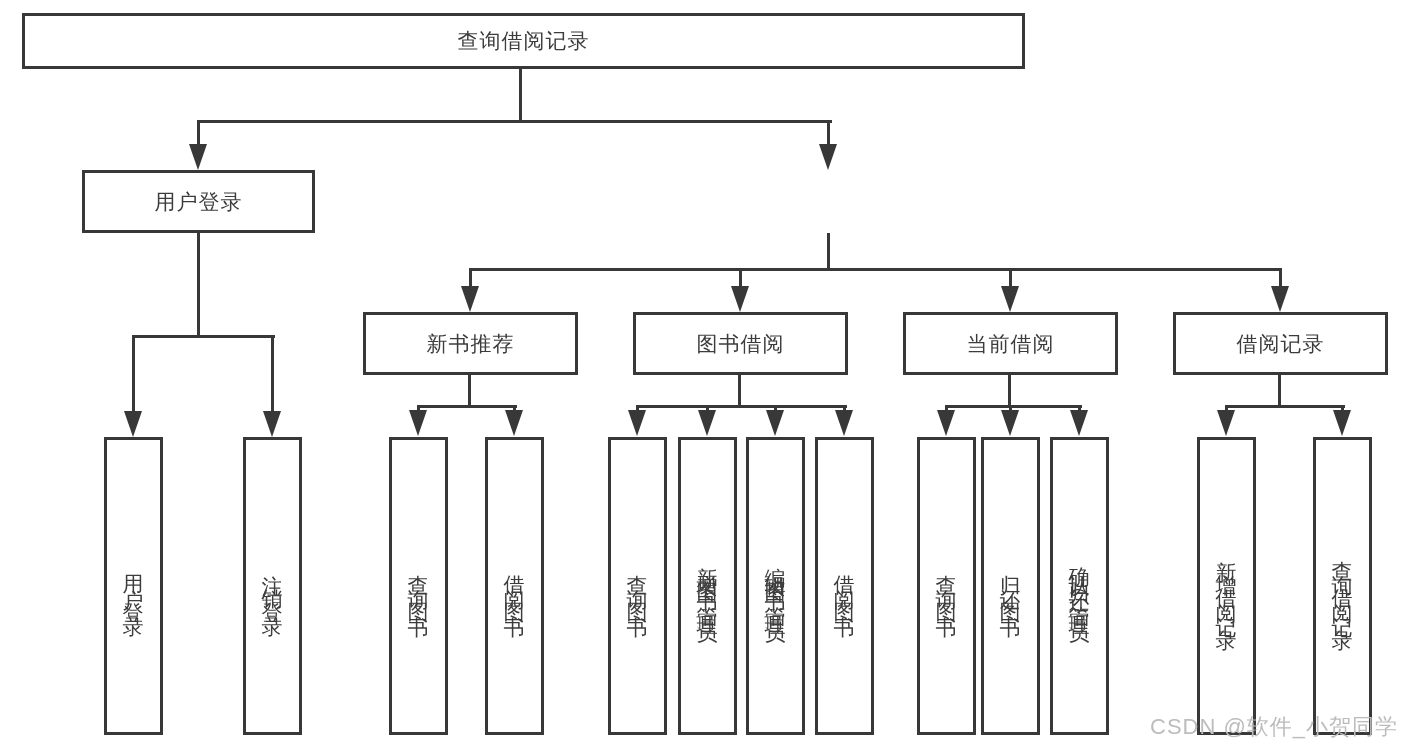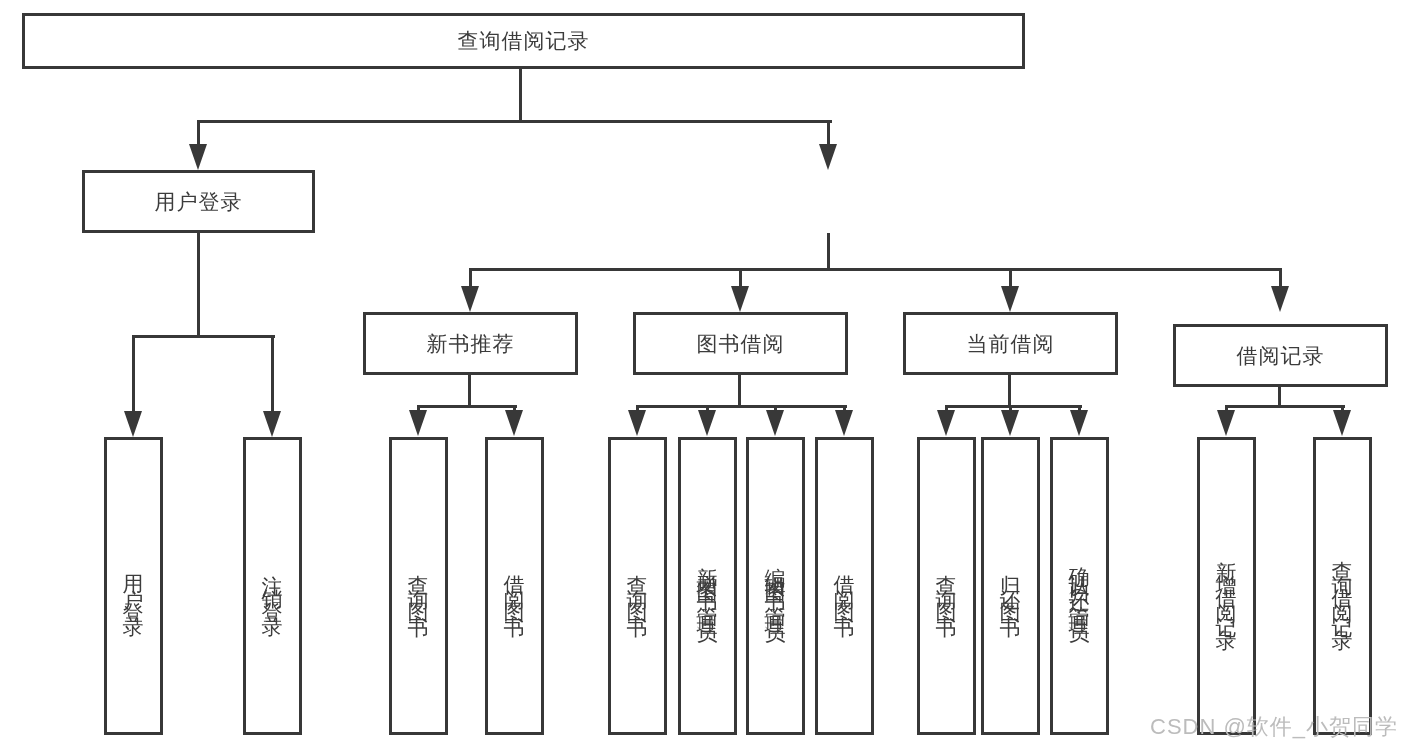--- a/index.html
+++ b/index.html
@@ -95,21 +95,21 @@
 
   <div class="box" style="left:363px; top:312px; width:215px; height:63px;text-align:right;">
     <span>新书推荐</span>
   </div>
   <div class="box" style="left:903px; top:312px; width:215px; height:63px;">
     <span>当前借阅</span>
   </div>
   <div class="box" style="left:633px; top:312px; width:215px; height:63px;">
     <span>图书借阅</span>
   </div>
-  <div class="box" style="left:1173px; top:312px; width:215px; height:63px;margin-top:12px;">
+  <div class="box" style="left:1173px; top:312px; width:215px; height:63px;">
     <span>借阅记录</span>
   </div>
 
   <div class="vline" style="left:468px; top:375px; height:32px;"></div>
   <div class="hline" style="left:417px; top:405px; width:100px;"></div>
   <div class="vline" style="left:417px; top:408px; height:6px;"></div>
   <div class="arrow" style="left:409px; top:410px;"></div>
   <div class="vline" style="left:513px; top:408px; height:6px;"></div>
   <div class="arrow" style="left:505px; top:410px;"></div>
 

